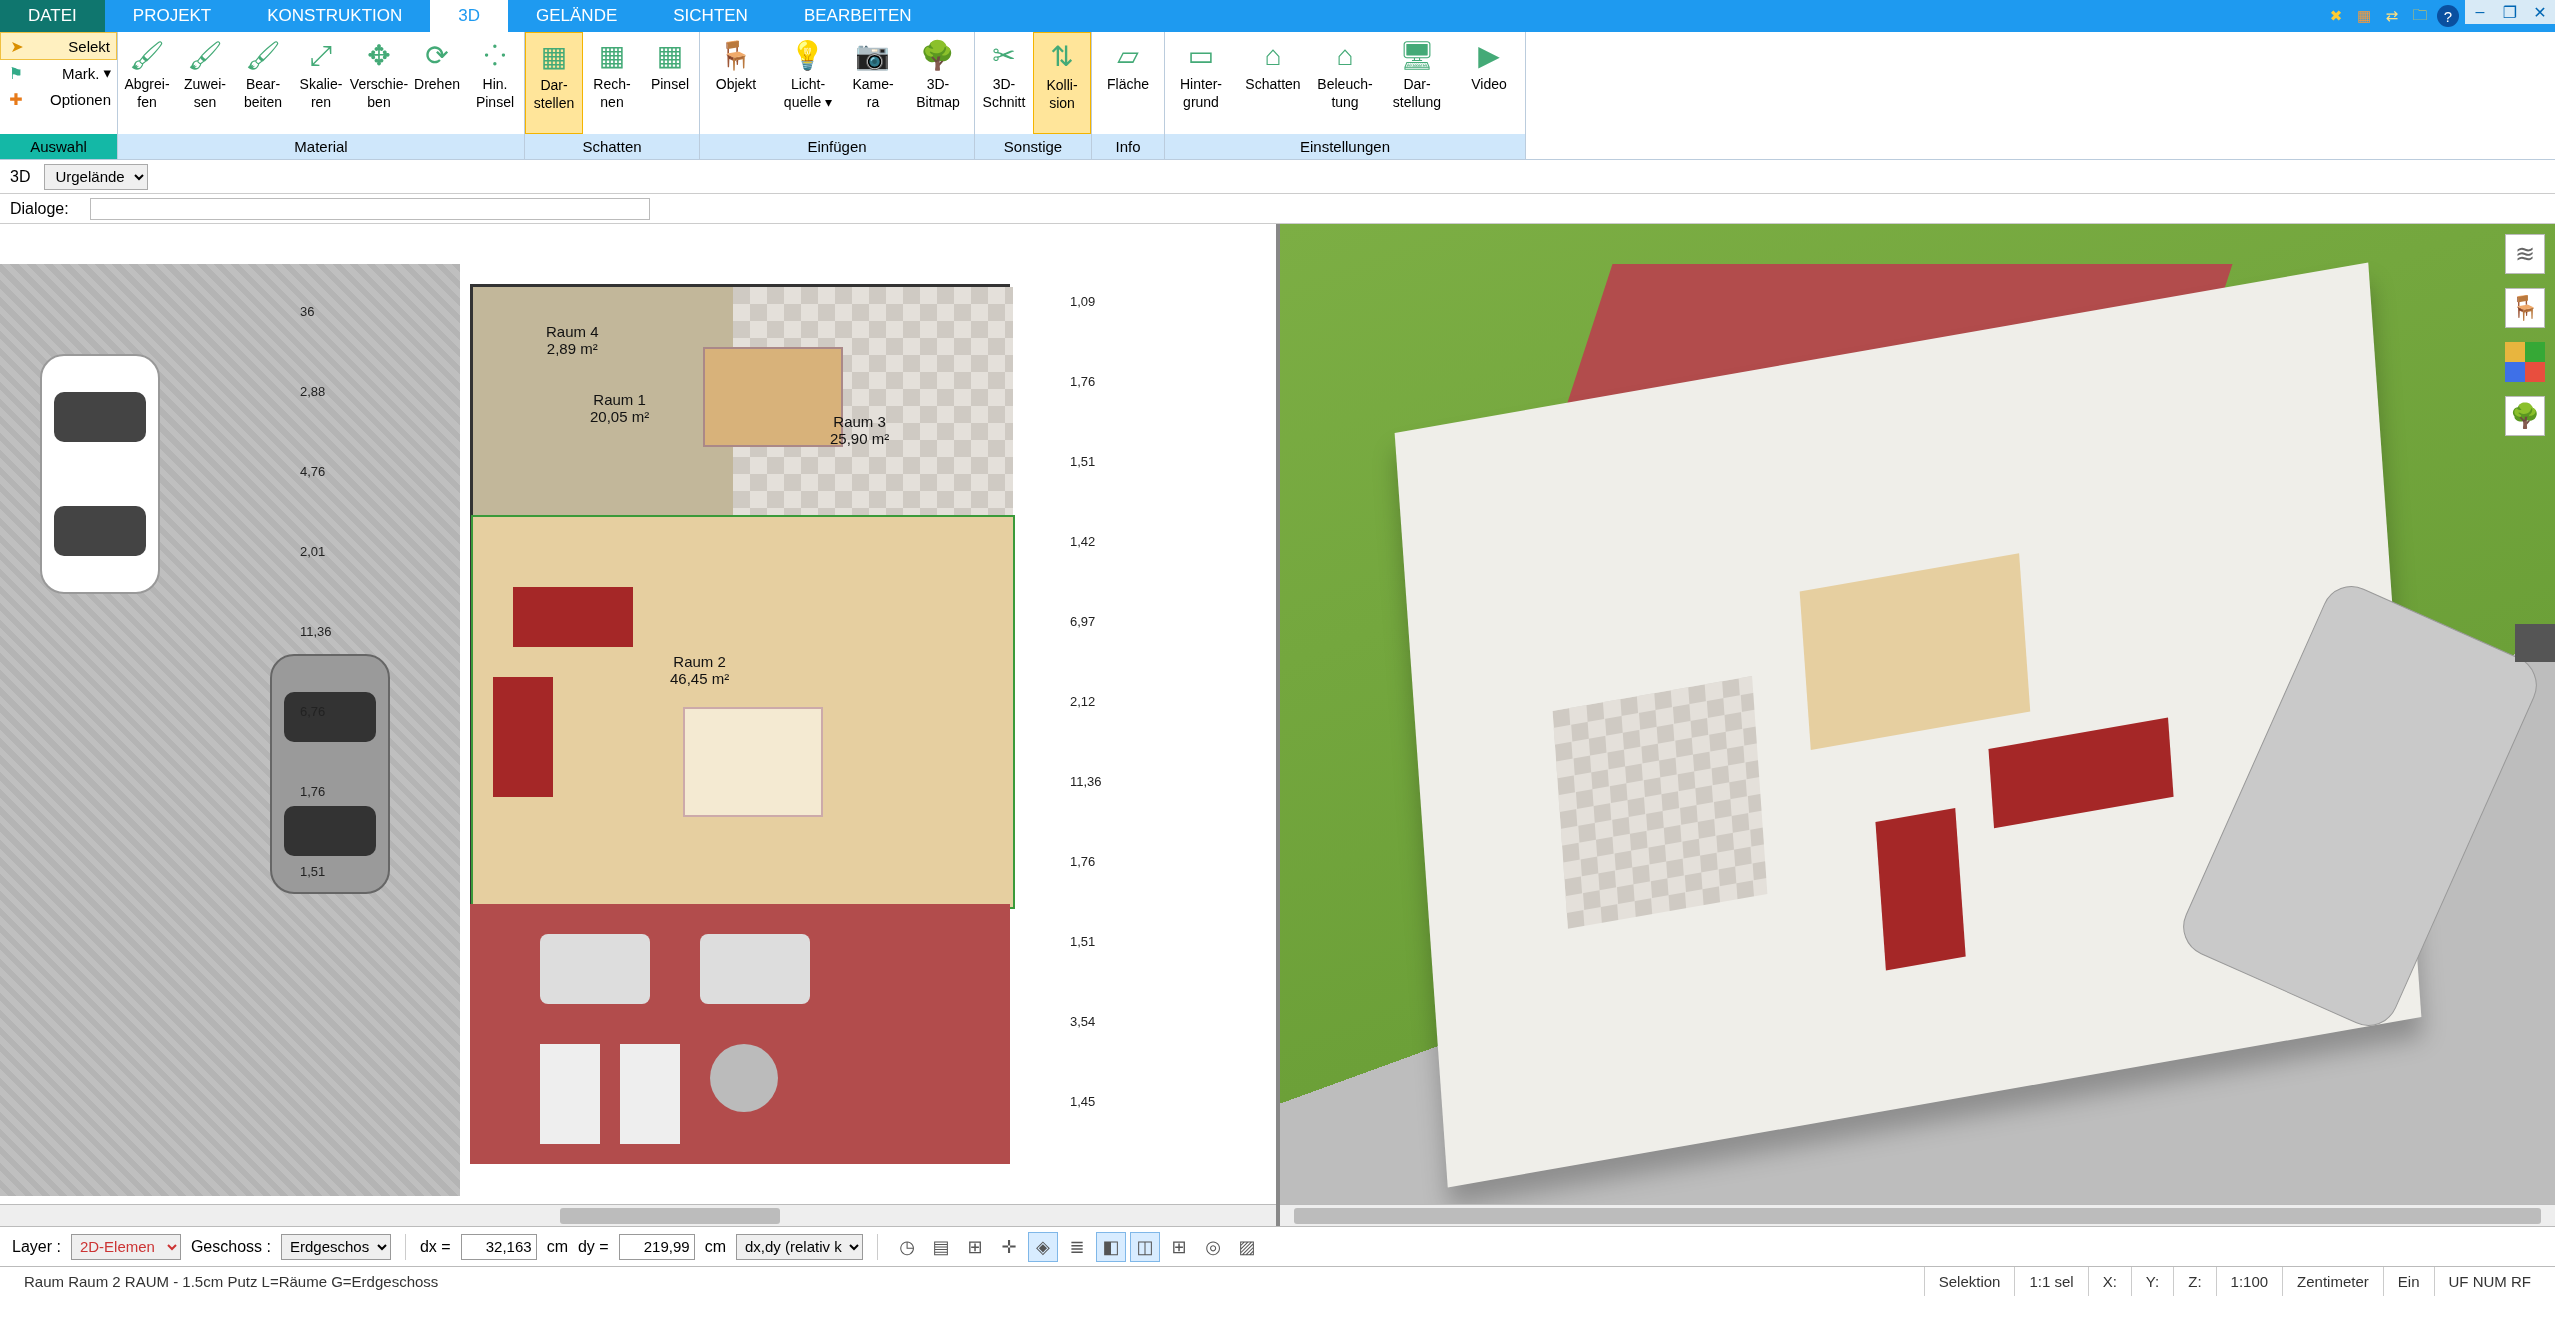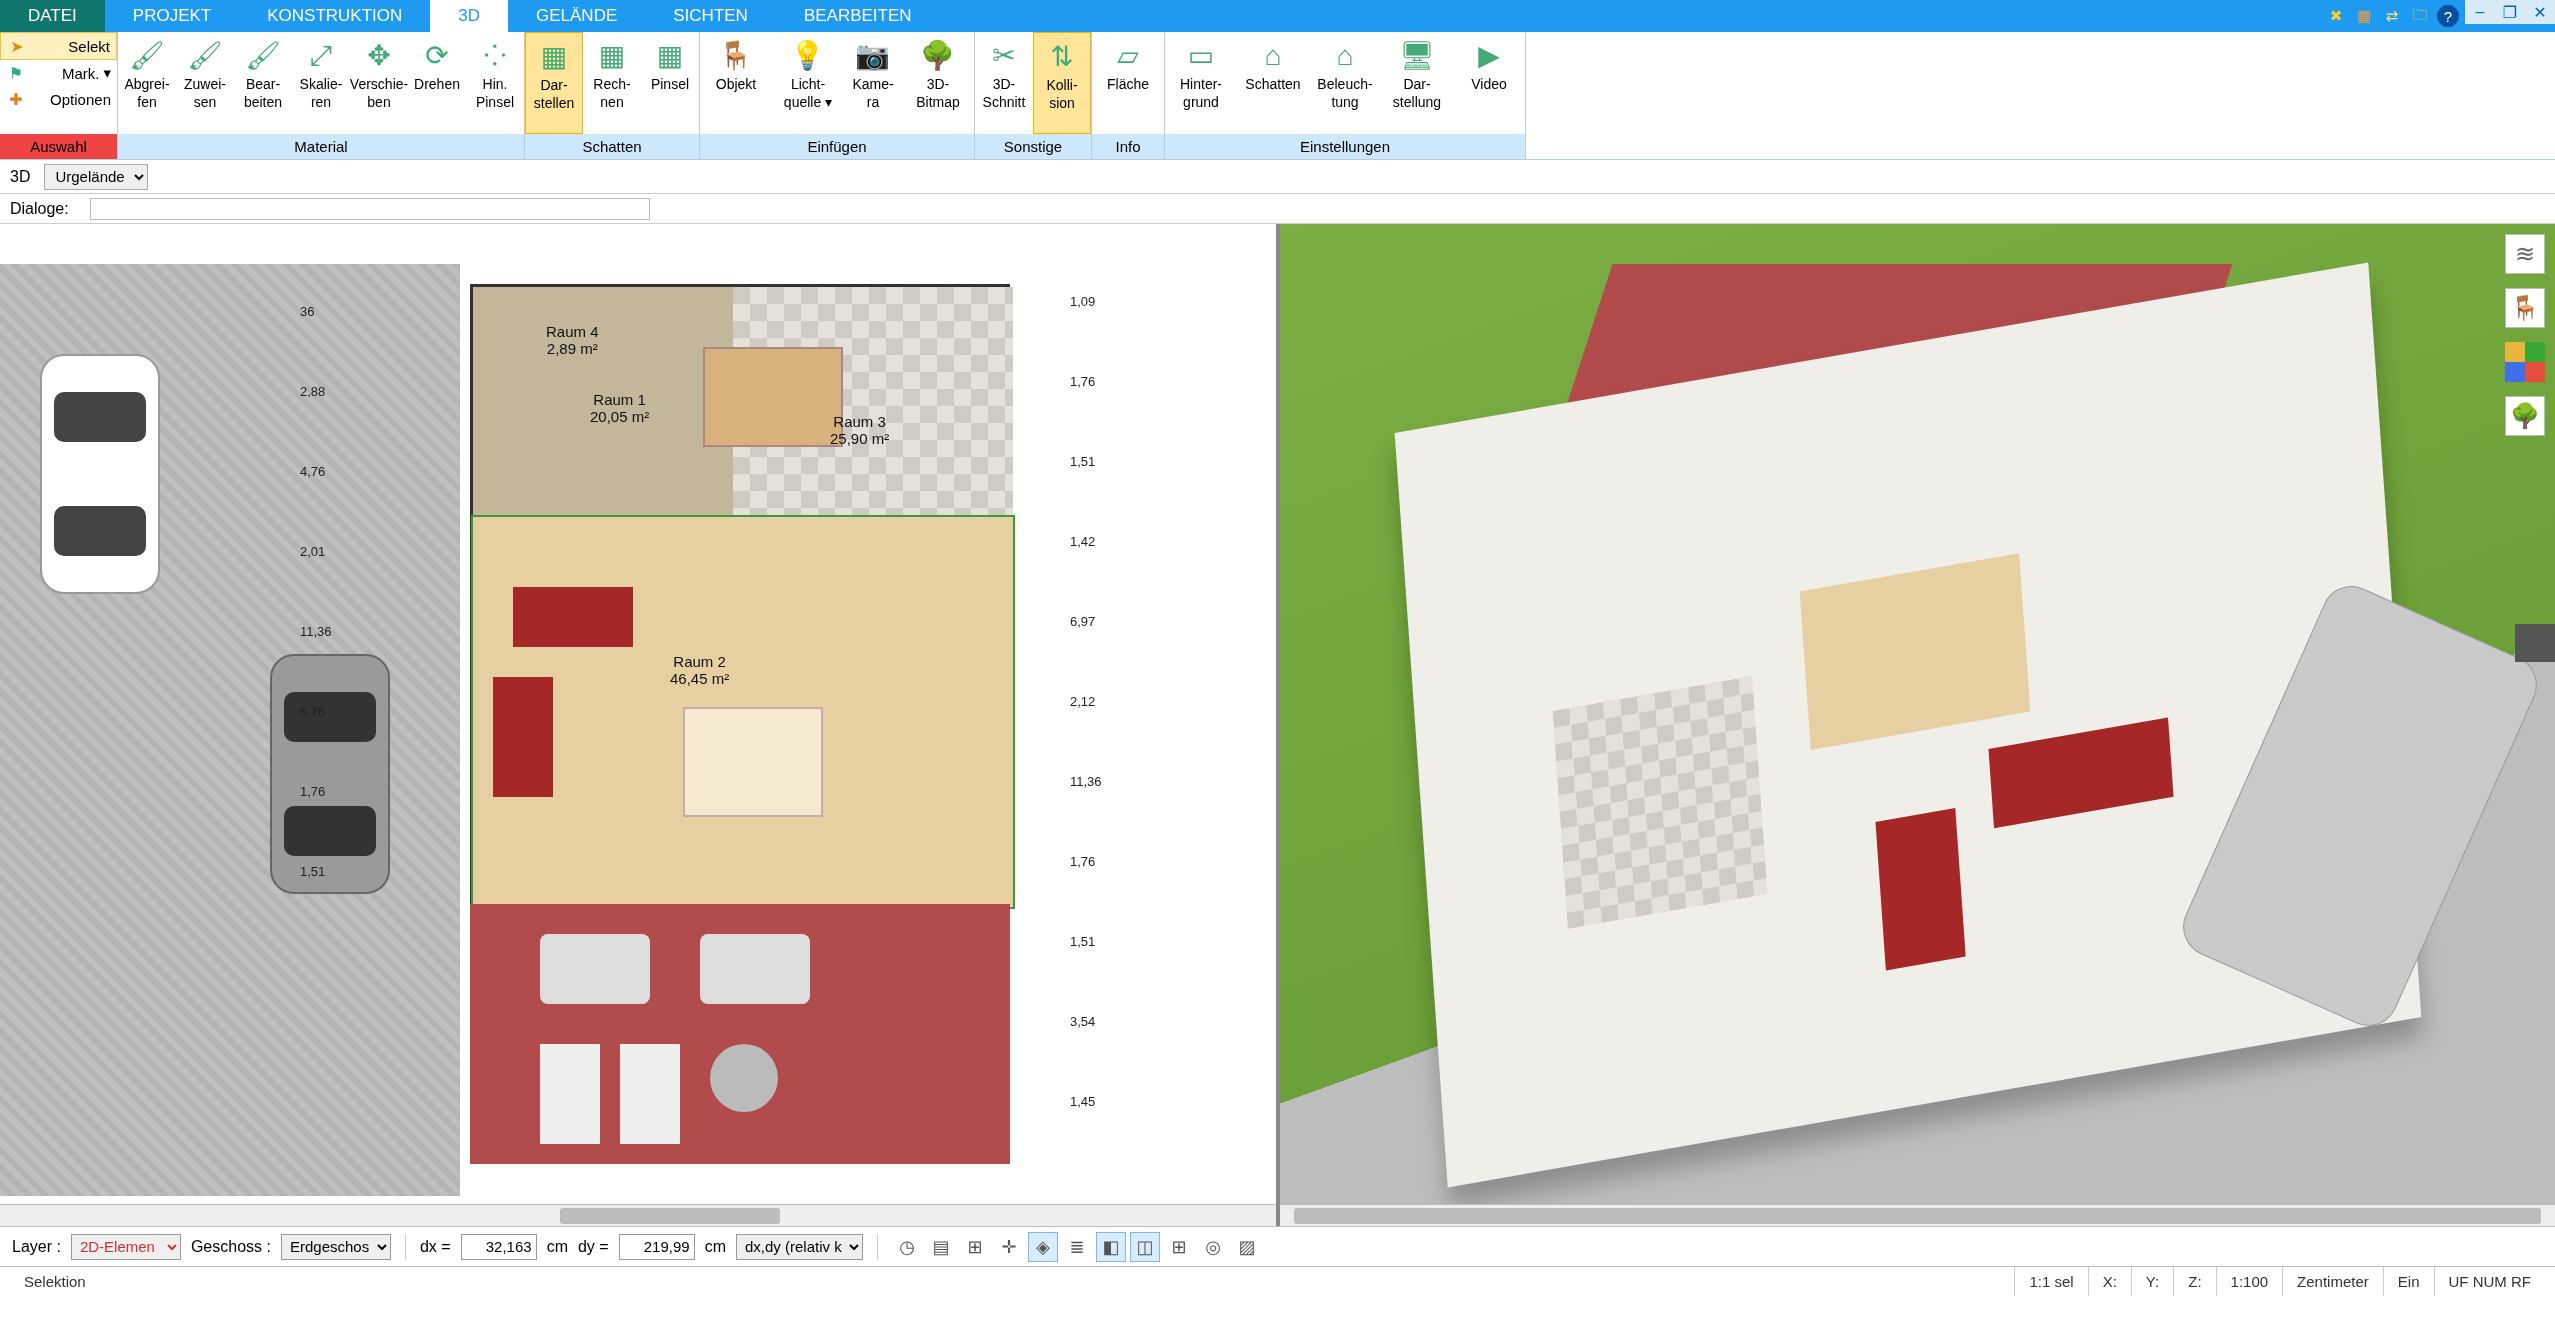--- a/index.html
+++ b/index.html
@@ -12,21 +12,21 @@
 .menubar .spacer{flex:1}
 .menubar .sysicons{display:flex;align-items:center;gap:6px;padding:0 6px}
 .menubar .sysicons span{width:22px;height:22px;display:flex;align-items:center;justify-content:center;color:#fff;font-size:15px}
 .menubar .winbtn{width:30px;height:24px;background:#d8eaf6;color:#0066b3;display:flex;align-items:center;justify-content:center;font-size:16px}
 
 .ribbon{display:flex;height:128px;background:#fff;border-bottom:1px solid #bcd}
 .ribbon-left{width:118px;border-right:1px solid #bcd;display:flex;flex-direction:column;font-size:15px}
 .ribbon-left .row{display:flex;align-items:center;gap:4px;padding:3px 6px;cursor:pointer}
 .ribbon-left .row.sel{background:#fff0c0;border:1px solid #f0c040}
 .ribbon-left .lab{flex:1;text-align:right}
-.ribbon-left .foot{margin-top:auto;background:#ef4444;text-align:center;padding:4px 0}
+.ribbon-left .foot{margin-top:auto;background:#14b8a6;text-align:center;padding:4px 0}
 .ico16{width:20px;height:20px;display:inline-flex;align-items:center;justify-content:center;font-size:16px}
 .ribbon-groups{flex:1;display:flex}
 .rgroup{display:flex;flex-direction:column;border-right:1px solid #bcd}
 .rgroup .btns{flex:1;display:flex}
 .rbtn{width:58px;display:flex;flex-direction:column;align-items:center;justify-content:flex-start;padding-top:6px;cursor:pointer;font-size:14px;line-height:1.15;text-align:center;gap:2px}
 .rbtn.wide{width:72px}
 .rbtn.sel{background:#ffe59a;border:1px solid #f4b400}
 .rbtn .ic{width:36px;height:36px;display:flex;align-items:center;justify-content:center;font-size:28px;color:#4a7}
 .rgroup .foot{background:#cfe7fb;text-align:center;font-size:15px;padding:4px 0}
 
@@ -377,20 +377,21 @@
       <div class="tbtn">≣</div>
       <div class="tbtn on">◧</div>
       <div class="tbtn on">◫</div>
       <div class="tbtn">⊞</div>
       <div class="tbtn">◎</div>
       <div class="tbtn">▨</div>
     </div>
 </div>
 
 <div class="status">
+  <div class="cell">Raum Raum 2 RAUM - 1.5cm Putz L=Räume G=Erdgeschoss</div>
   <div class="cell">Selektion</div>
   <div class="cell">1:1 sel</div>
   <div class="cell">X:</div>
   <div class="cell">Y:</div>
   <div class="cell">Z:</div>
   <div class="cell">1:100</div>
   <div class="cell">Zentimeter</div>
   <div class="cell">Ein</div>
   <div class="cell">UF NUM RF</div>
 </div>

